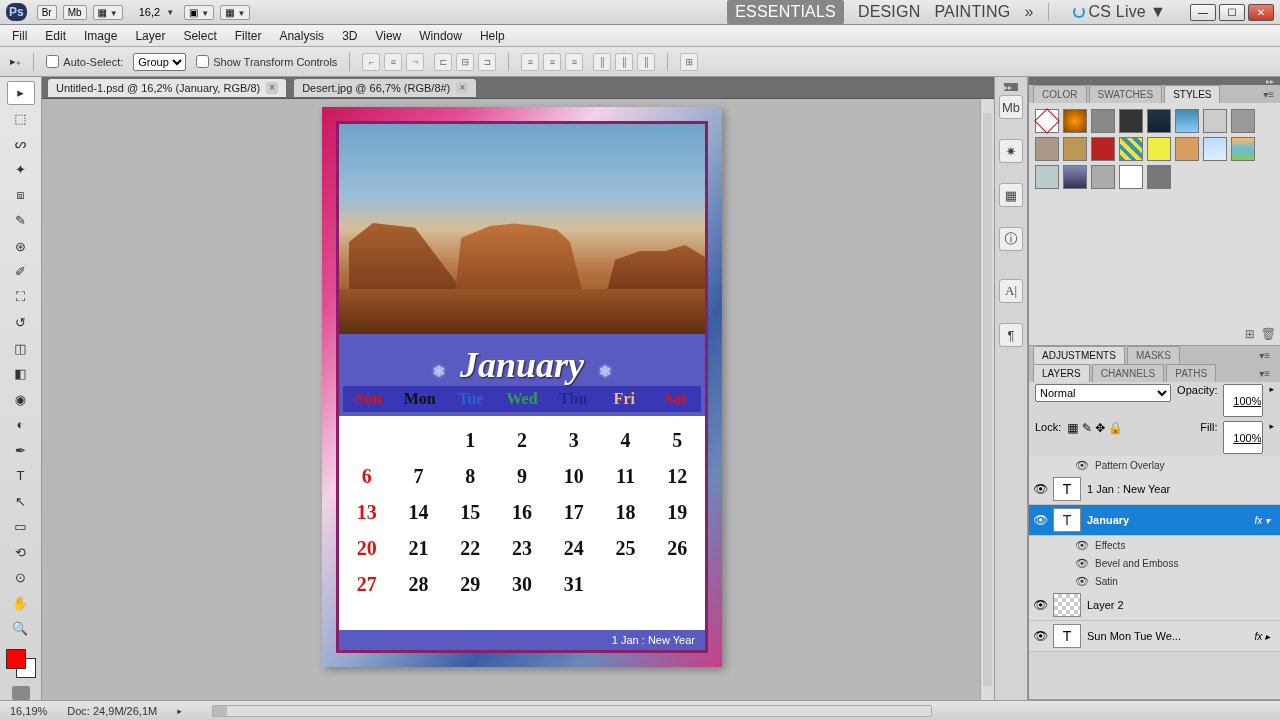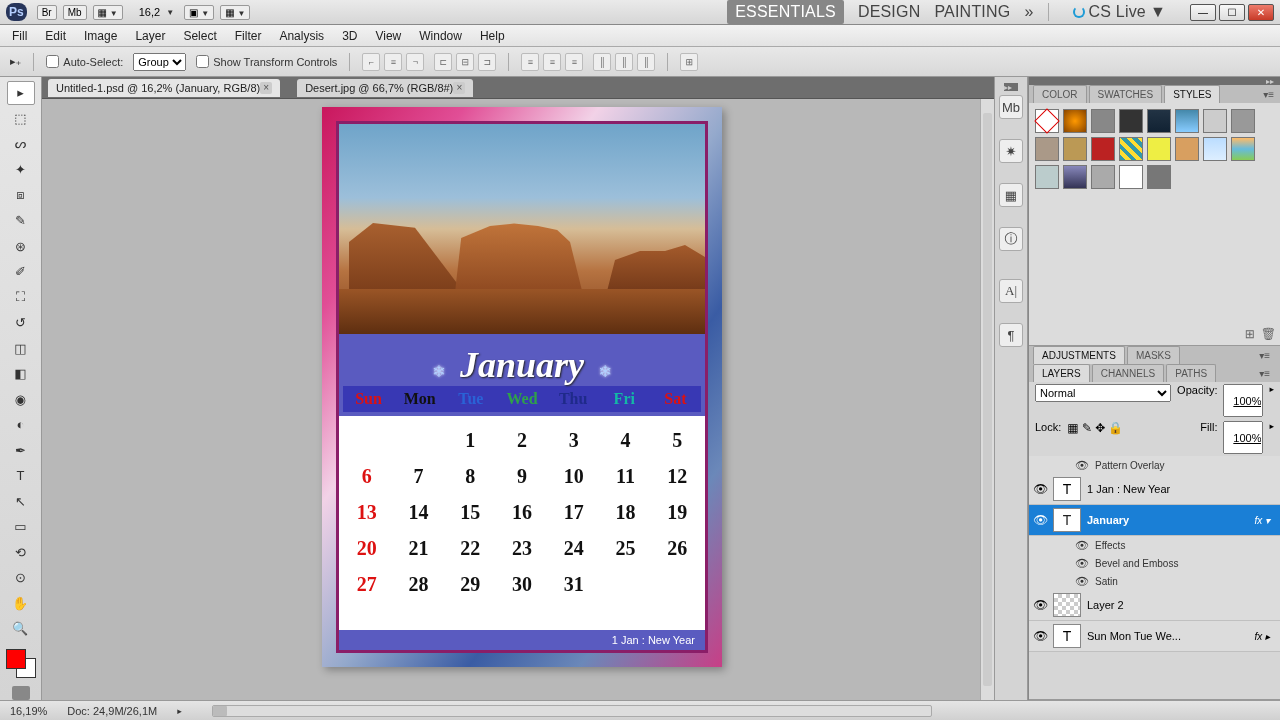--- a/index.html
+++ b/index.html
@@ -42,21 +42,21 @@
 .toolbox .tool { width:28px; height:24px; display:flex; align-items:center; justify-content:center; border-radius:2px; font-size:13px; color:#333;}
 .toolbox .tool.sel { background:#fff; border:1px solid #999;}
 .toolbox .swatch { margin-top:6px; position:relative; width:30px; height:30px;}
 .toolbox .fg { position:absolute; top:0; left:0; width:20px; height:20px; background:#ff0000; border:1px solid #333;}
 .toolbox .bg { position:absolute; bottom:0; right:0; width:20px; height:20px; background:#fff; border:1px solid #333;}
 .toolbox .toggle { width:18px; height:14px; background:#888; margin-top:6px; border-radius:2px;}
 
 
 .docarea { flex:1; background:#b8b8b8; position:relative; overflow:hidden;}
 .doctabbar { position:absolute; top:0; left:0; right:0; height:22px; background:#6e6e6e; display:flex; align-items:center; padding-left:6px; font-size:11px; border-bottom:1px solid #555;}
-.doctab { background:#d6d6d6; padding:3px 8px; margin-right:17px; border-radius:3px 3px 0 0; color:#222; display:flex; align-items:center; }
+.doctab { background:#d6d6d6; padding:3px 8px; margin-right:8px; border-radius:3px 3px 0 0; color:#222; display:flex; align-items:center; gap:6px;}
 .doctab.active { background:#e6e6e6;}
 .doctab .x { font-size:10px; color:#555; background:#ccc; width:12px; height:12px; border-radius:2px; display:flex; align-items:center; justify-content:center;}
 .scrollv { position:absolute; right:0; top:22px; bottom:0; width:14px; background:#dcdcdc; border-left:1px solid #aaa;}
 .scrollv .track { position:absolute; top:14px; bottom:14px; left:2px; right:2px; background:#ccc; border-radius:2px;}
 
 
 .canvas-wrap { position:absolute; top:30px; left:280px; }
 .canvas { width:400px; height:560px; padding:14px; background:linear-gradient(125deg,#c9175d 0%,#e14e96 18%,#f2d2e7 35%,#94a9cc 52%,#3a5ca4 68%,#6b88b9 82%,#c83f86 100%); box-shadow:3px 3px 8px rgba(0,0,0,0.3);}
 .inner { width:100%; height:100%; border:3px solid #8a1e68; display:flex; flex-direction:column;}
 .photo { height:210px; background:linear-gradient(to bottom,#6fa4c9 0%,#9cbfda 35%,#d6bd97 50%,#b67341 70%,#7e3e1a 100%); position:relative; overflow:hidden; display:flex; align-items:flex-end; justify-content:center;}
@@ -243,21 +243,21 @@
           <div class="month-strip">
             <span class="snow">❄</span>
             <span class="month-name">January</span>
             <span class="snow">❄</span>
             <div class="dowrow" id="dowrow">
                 <span style="color: rgb(221, 17, 17);">Sun</span>
                 <span style="color: rgb(17, 17, 17);">Mon</span>
                 <span style="color: rgb(42, 98, 214);">Tue</span>
                 <span style="color: rgb(47, 160, 74);">Wed</span>
                 <span style="color: rgb(31, 42, 138);">Thu</span>
-                <span style="color: #14b8a6;">Fri</span>
+                <span style="color: #fdba74;">Fri</span>
                 <span style="color: rgb(221, 17, 17);">Sat</span>
               </div>
           </div>
           <div class="caltable" id="caltable">
               <div class="row">
                 <div class="cell"></div>
                 <div class="cell"></div>
                 <div class="cell">1</div>
                 <div class="cell">2</div>
                 <div class="cell">3</div>

